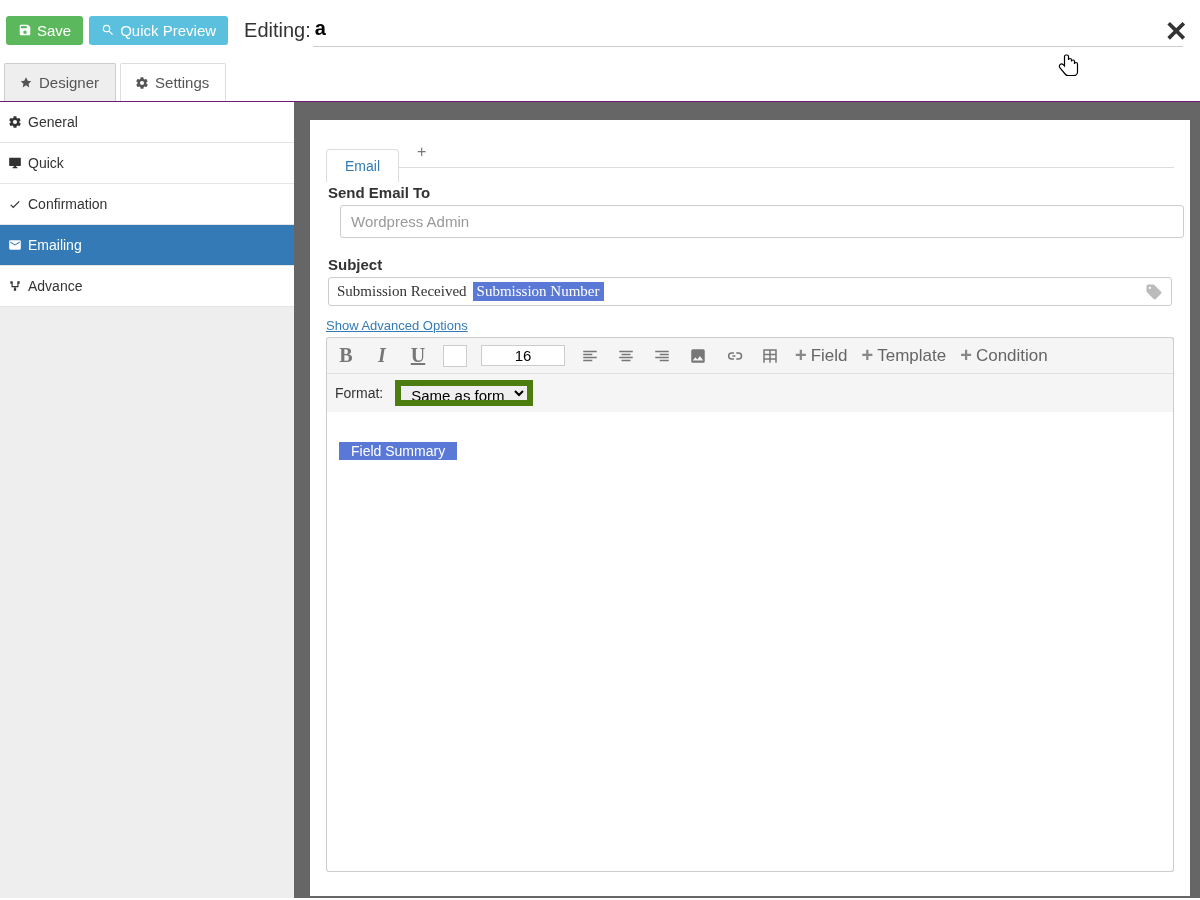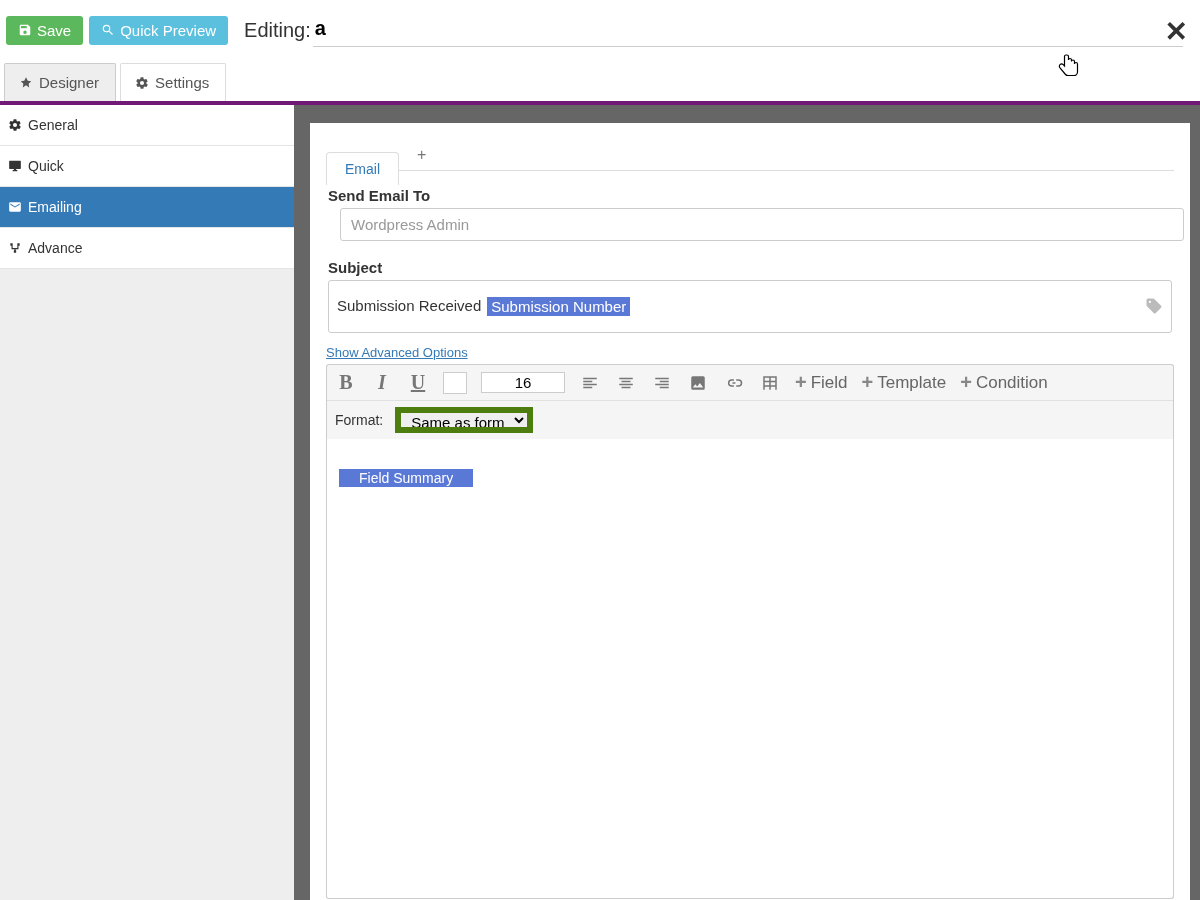--- a/index.html
+++ b/index.html
@@ -7,21 +7,21 @@
   .topbar { display:flex; align-items:center; padding:13px 6px 12px; position:relative; }
   .btn { display:inline-flex; align-items:center; padding:6px 12px; border-radius:3px; border:none; font-size:15px; cursor:pointer; margin-right:6px;}
   .btn-green { background:#5cb85c; color:#fff; }
   .btn-blue  { background:#5bc0de; color:#fff; }
   .btn svg { width:14px; height:14px; margin-right:5px; fill:currentColor; }
   .editing-label { font-size:20px; color:#333; margin-left:10px; }
   .editing-input { border:none; border-bottom:1px solid #ccc; font-size:20px; font-weight:bold; padding:4px 2px 6px; outline:none; width:870px; margin-left:2px; font-family:inherit; }
   .close-x { position:absolute; right:12px; top:18px; font-size:28px; font-weight:bold; cursor:pointer; line-height:1; }
   .cursor-hand { position:absolute; pointer-events:none; z-index:1000; }
 
-  .tabs-row { display:flex; border-bottom:4px solid #701a75; padding:0 4px; margin-top:4px;}
+  .tabs-row { display:flex; border-bottom:1px solid #701a75; padding:0 4px; margin-top:4px;}
   .tab-top { display:inline-flex; align-items:center; padding:10px 16px 10px 14px; font-size:15px; color:#555; border:1px solid #ccc; border-bottom:none; background:#eee; margin-right:4px; border-radius:2px 2px 0 0; cursor:pointer;}
   .tab-top.active { background:#fff; border-color:#ddd; }
   .tab-top svg { width:14px; height:14px; margin-right:6px; fill:#555; }
 
   .layout { display:flex; height:calc(100% - 104px); }
   .sidebar { width:294px; background:#eee; }
   .side-item { display:flex; align-items:center; padding:12px 8px; background:#fff; border-bottom:1px solid #e5e5e5; font-size:14px; color:#333; cursor:pointer;}
   .side-item.active { background:#337ab7; color:#fff; }
   .side-item svg, .side-icon { width:14px; height:14px; margin-right:6px; fill:currentColor; flex:0 0 auto; }
 
@@ -30,21 +30,21 @@
 
   .inner-tabs { display:flex; align-items:flex-end; border-bottom:1px solid #ddd; }
   .inner-tab { padding:8px 18px; border:1px solid #ddd; border-bottom:none; border-radius:4px 4px 0 0; margin-right:4px; font-size:14px; color:#337ab7; background:#fff; cursor:pointer; position:relative; top:15px;}
   .inner-tab-plus { padding:6px 14px; color:#777; cursor:pointer; font-size:16px; }
 
   .field-block { padding:10px 2px 2px; }
   .lbl { font-weight:bold; font-size:15px; margin:6px 0 4px; display:block;}
   .txt-input { width:100%; border:1px solid #ccc; border-radius:3px; padding:7px 10px; font-size:15px; font-family:inherit;margin-left:12px; }
   .txt-input::placeholder { color:#999; }
 
-  .subject-row { display:flex; align-items:flex-start; border:1px solid #ccc; border-radius:3px; padding:16px 8px; }
+  .subject-row { display:flex; align-items:center; border:1px solid #ccc; border-radius:3px; padding:4px 8px;font-family:Liberation Serif, serif; }
   .subject-text { font-size:15px; margin-right:6px;}
   .token { background:#5a78d6; color:#fff; padding:1px 4px; font-size:15px; }
   .tag-icon { width:18px; height:18px; fill:#bbb; margin-left:auto; }
 
   .adv-link { color:#337ab7; text-decoration:underline; font-size:13px; display:inline-block; margin:10px 0 4px; cursor:pointer;}
 
   .toolbar { border:1px solid #ccc; border-bottom:none; background:#f5f5f5; border-radius:3px 3px 0 0;}
   .tb-row1 { display:flex; align-items:center; padding:6px 8px; gap:14px; flex-wrap:wrap; border-bottom:1px solid #e0e0e0;}
   .tb-row2 { display:flex; align-items:center; padding:6px 8px; gap:12px; }
   .tb-btn { width:22px; height:22px; display:inline-flex; align-items:center; justify-content:center; color:#666; cursor:pointer;}
@@ -52,21 +52,21 @@
   .tb-bold { font-family:Georgia,serif; font-weight:bold; font-size:20px; color:#777;}
   .tb-italic { font-family:Georgia,serif; font-style:italic; font-size:20px; color:#777; font-weight:bold;}
   .tb-under { font-family:Georgia,serif; text-decoration:underline; font-size:20px; color:#777; font-weight:bold;}
   .color-swatch { width:24px; height:22px; border:1px solid #ccc; background:#fff; }
   .font-size-input { width:84px; height:21px; border:1px solid #ccc; text-align:center; font-size:15px; }
   .tb-text-btn { display:inline-flex; align-items:center; color:#666; font-size:17px; cursor:pointer; }
   .tb-text-btn .plus { font-size:20px; font-weight:bold; margin-right:4px; color:#888;}
   .format-select { height:26px; border:6px solid #4d7c0f; font-size:15px; padding:0 6px; }
 
   .editor-area { border:1px solid #ccc; border-top:none; min-height:460px; padding:30px 12px 12px; border-radius:0 0 3px 3px;}
-  .editor-token { background:#5a78d6; color:#fff; padding:1px 20px; font-size:14px; display:inline-block;}
+  .editor-token { background:#5a78d6; color:#fff; padding:1px 12px; font-size:14px; display:inline-block;}
 </style>
 </head>
 <body>
 
 <div class="topbar">
   <button class="btn btn-green">
     <svg viewBox="0 0 24 24">
         <path d="M17 3H5a2 2 0 0 0-2 2v14a2 2 0 0 0 2 2h14a2 2 0 0 0 2-2V7l-4-4zM12 19a3 3 0 1 1 0-6 3 3 0 0 1 0 6zm3-10H5V5h10v4z"></path>
       </svg>
     <span>Save</span>
@@ -108,20 +108,26 @@
       <svg class="side-icon" viewBox="0 0 24 24">
           <path d="M19.4 13a7.5 7.5 0 0 0 .1-1 7.5 7.5 0 0 0-.1-1l2.1-1.6a.5.5 0 0 0 .1-.6l-2-3.5a.5.5 0 0 0-.6-.2l-2.5 1a7.3 7.3 0 0 0-1.7-1l-.4-2.6A.5.5 0 0 0 14 2h-4a.5.5 0 0 0-.5.4l-.4 2.6a7.3 7.3 0 0 0-1.7 1l-2.5-1a.5.5 0 0 0-.6.2l-2 3.5a.5.5 0 0 0 .1.6L4.5 11a7.5 7.5 0 0 0 0 2l-2.1 1.6a.5.5 0 0 0-.1.6l2 3.5a.5.5 0 0 0 .6.2l2.5-1a7.3 7.3 0 0 0 1.7 1l.4 2.6A.5.5 0 0 0 10 22h4a.5.5 0 0 0 .5-.4l.4-2.6a7.3 7.3 0 0 0 1.7-1l2.5 1a.5.5 0 0 0 .6-.2l2-3.5a.5.5 0 0 0-.1-.6zM12 15.5A3.5 3.5 0 1 1 15.5 12 3.5 3.5 0 0 1 12 15.5z"></path>
         </svg>
       <span>General</span>
     </div>
     <div class="side-item">
       <svg class="side-icon" viewBox="0 0 24 24">
           <path d="M21 3H3a1 1 0 0 0-1 1v12a1 1 0 0 0 1 1h7v2H8v2h8v-2h-2v-2h7a1 1 0 0 0 1-1V4a1 1 0 0 0-1-1z"></path>
         </svg>
       <span>Quick</span>
+    </div>
+    <div class="side-item">
+      <svg class="side-icon" viewBox="0 0 24 24">
+          <path d="M9 16.2l-3.5-3.5L4 14.2 9 19.2l11-11-1.5-1.5z"></path>
+        </svg>
+      <span>Confirmation</span>
     </div>
     <div class="side-item active">
       <svg class="side-icon" viewBox="0 0 24 24">
           <path d="M20 4H4a2 2 0 0 0-2 2v12a2 2 0 0 0 2 2h16a2 2 0 0 0 2-2V6a2 2 0 0 0-2-2zm0 4-8 5-8-5V6l8 5 8-5z"></path>
         </svg>
       <span>Emailing</span>
     </div>
     <div class="side-item">
       <svg class="side-icon" viewBox="0 0 24 24">
           <path d="M4 4h4v4H4zM16 4h4v4h-4zM10 16h4v4h-4zM6 8v6h5v2h2v-2h5V8h-2v4H8V8z"></path>

